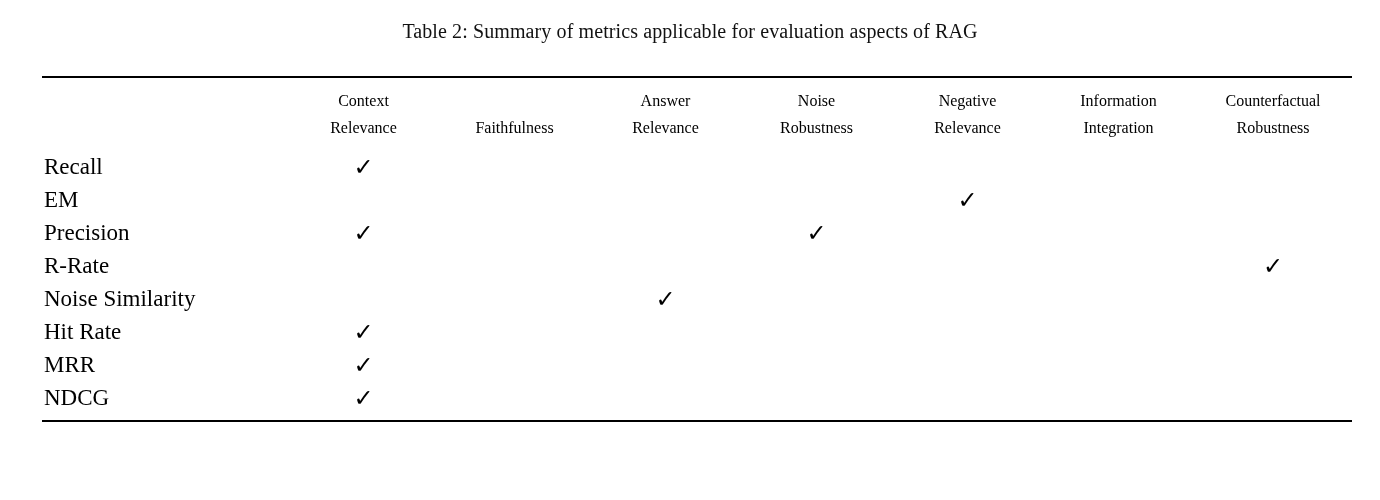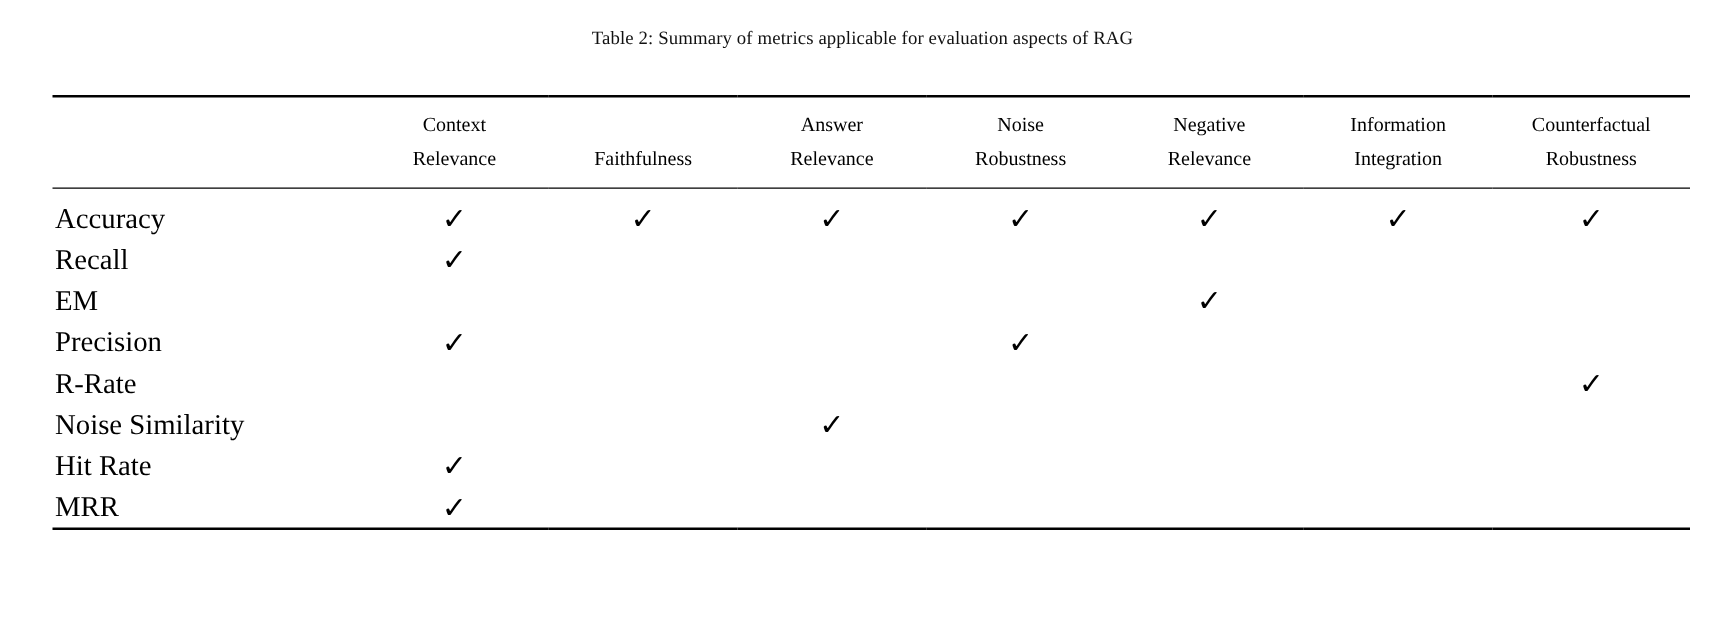--- a/index.html
+++ b/index.html
@@ -22,21 +22,21 @@
     background: #ffffff;
   }
 
   
   .caption {
     position: absolute;
     top: 18px;
     left: 0;
     width: 1380px;
     text-align: center;
-    font-size: 15px;
+    font-size: 20px;
     line-height: 26px;
     letter-spacing: 0.1px;
     color: #111111;
   }
 
   
   .table-wrap {
     position: absolute;
     top: 76px;
     left: 42px;
@@ -150,30 +150,20 @@
             <span>Integration</span>
           </th>
           <th>
             <span>Counterfactual</span><br>
             <span>Robustness</span>
           </th>
         </tr>
       </thead>
 
       <tbody id="table-body">
-          <tr class="midrule-row first-body-row">
-            <td class="row-label">Accuracy</td>
-            <td><span class="check">✓</span></td>
-            <td><span class="check">✓</span></td>
-            <td><span class="check">✓</span></td>
-            <td><span class="check">✓</span></td>
-            <td><span class="check">✓</span></td>
-            <td><span class="check">✓</span></td>
-            <td><span class="check">✓</span></td>
-          </tr>
           <tr>
             <td class="row-label">Recall</td>
             <td><span class="check">✓</span></td>
             <td><span class="check empty"></span></td>
             <td><span class="check empty"></span></td>
             <td><span class="check empty"></span></td>
             <td><span class="check empty"></span></td>
             <td><span class="check empty"></span></td>
             <td><span class="check empty"></span></td>
           </tr>
@@ -222,20 +212,30 @@
             <td><span class="check">✓</span></td>
             <td><span class="check empty"></span></td>
             <td><span class="check empty"></span></td>
             <td><span class="check empty"></span></td>
             <td><span class="check empty"></span></td>
             <td><span class="check empty"></span></td>
             <td><span class="check empty"></span></td>
           </tr>
           <tr>
             <td class="row-label">MRR</td>
+            <td><span class="check">✓</span></td>
+            <td><span class="check empty"></span></td>
+            <td><span class="check empty"></span></td>
+            <td><span class="check empty"></span></td>
+            <td><span class="check empty"></span></td>
+            <td><span class="check empty"></span></td>
+            <td><span class="check empty"></span></td>
+          </tr>
+          <tr class="last-body-row">
+            <td class="row-label">NDCG</td>
             <td><span class="check">✓</span></td>
             <td><span class="check empty"></span></td>
             <td><span class="check empty"></span></td>
             <td><span class="check empty"></span></td>
             <td><span class="check empty"></span></td>
             <td><span class="check empty"></span></td>
             <td><span class="check empty"></span></td>
           </tr>
         </tbody>
 

